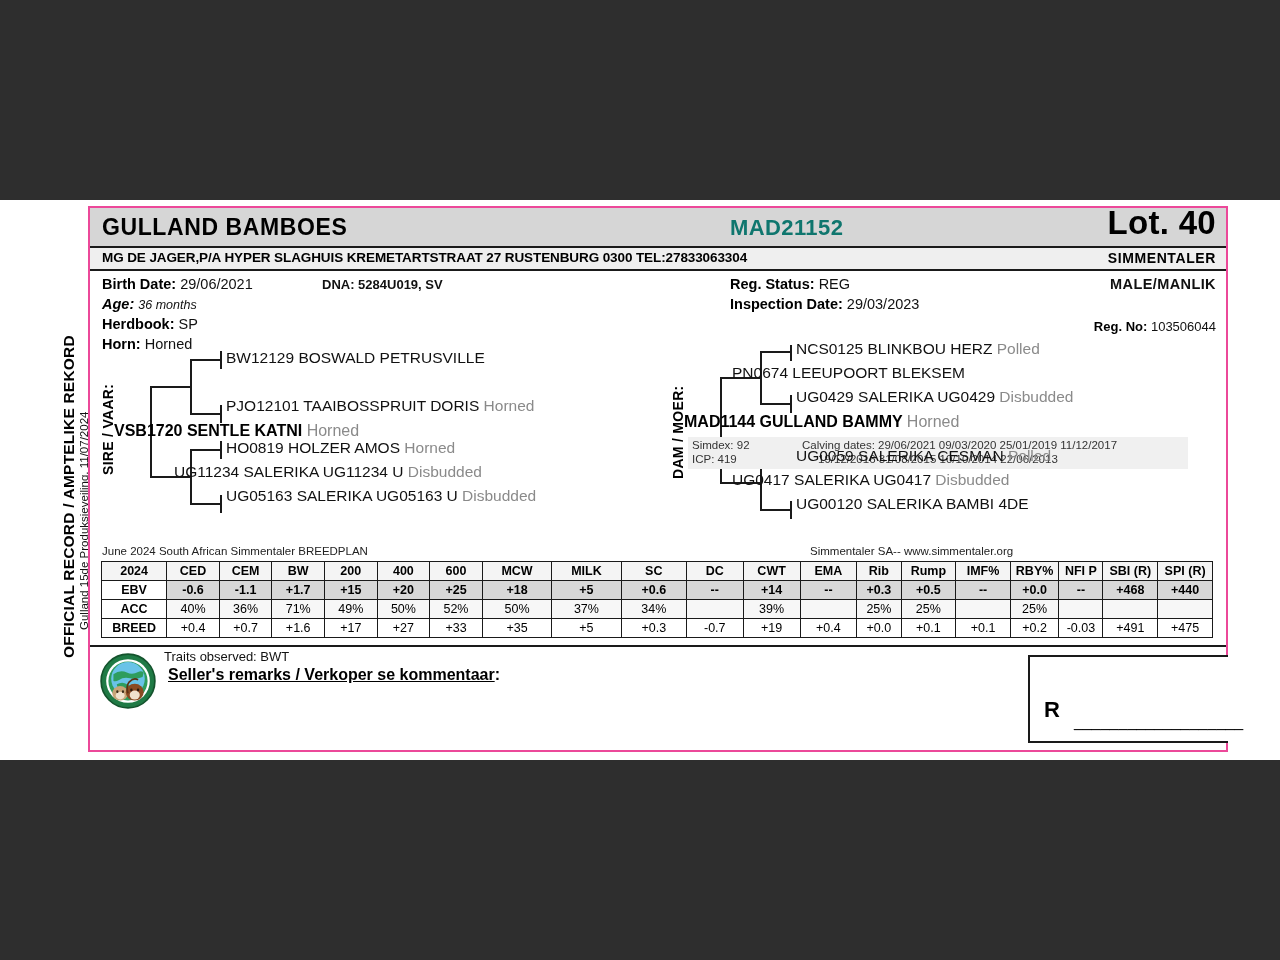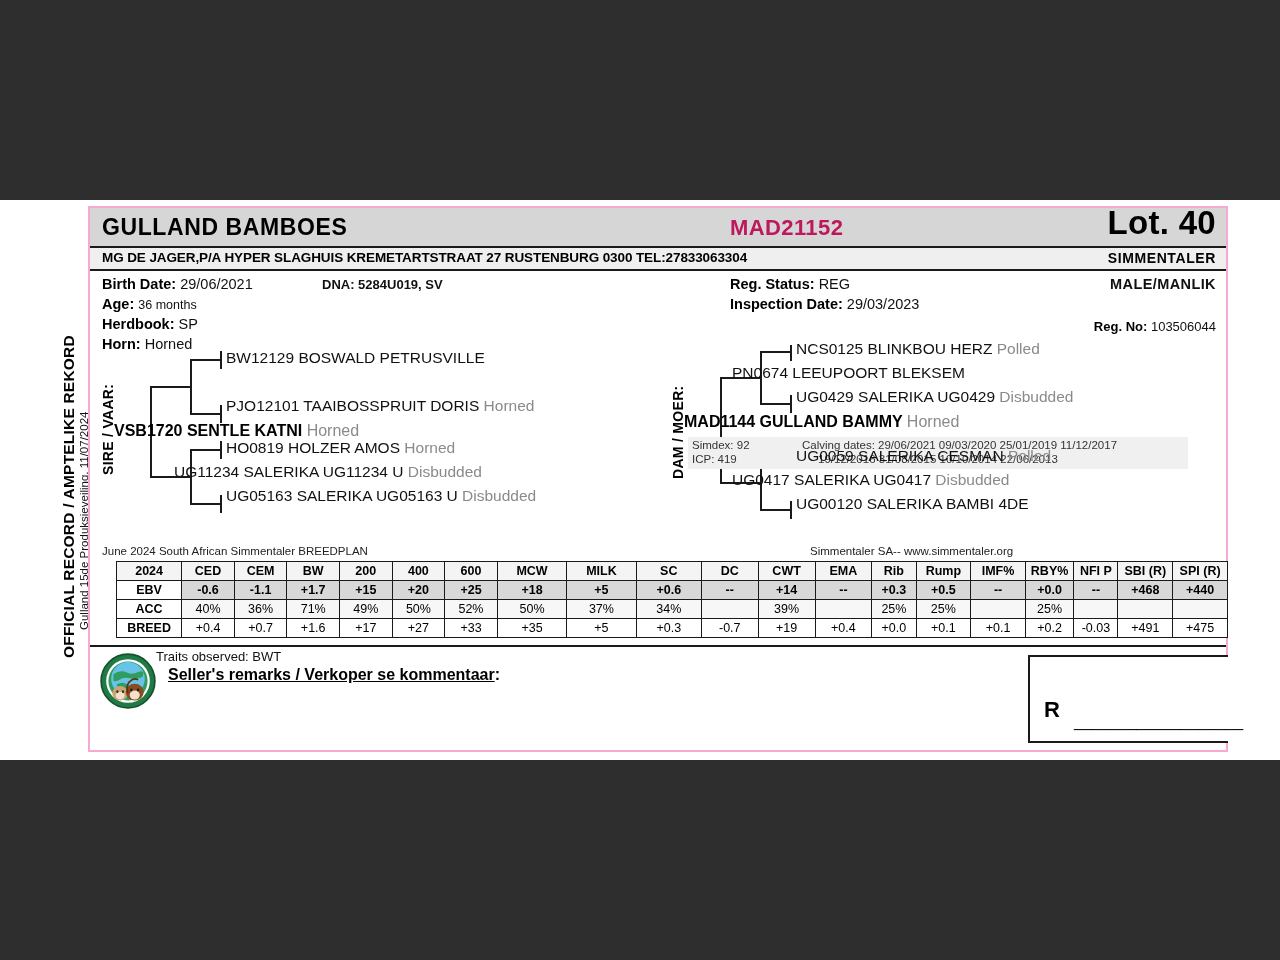--- a/index.html
+++ b/index.html
@@ -54,21 +54,21 @@
     font-size: 11.5px;
     color: #111;
   }
   
   #card {
     position: absolute;
     left: 88px;
     top: 6px;
     width: 1140px;
     height: 546px;
-    border: 2px solid #f9a8d4;
+    border: 2px solid #ec4899;
     box-sizing: border-box;
     background: #fff;
   }
   
   .title-band {
     position: relative;
     height: 38px;
     background: #d6d6d6;
     border-bottom: 2px solid #1a1a1a;
   }
@@ -81,21 +81,21 @@
     letter-spacing: 0.6px;
     color: #000;
   }
   .animal-id {
     position: absolute;
     left: 640px;
     top: 7px;
     font-size: 22px;
     font-weight: bold;
     letter-spacing: 0.4px;
-    color: #be185d;
+    color: #0f766e;
   }
   .lot-no {
     position: absolute;
     right: 10px;
     top: -4px;
     font-size: 33px;
     font-weight: bold;
     letter-spacing: 0.3px;
     color: #000;
   }
@@ -127,21 +127,21 @@
   
   .details {
     position: relative;
     height: 78px;
   }
   .d-item { position: absolute; font-size: 14.5px; color: #111; white-space: nowrap; }
   .d-item b { font-weight: bold; color: #000; }
   .small-lab { font-size: 12.5px; }
   #d-birth      { left: 12px;  top: 5px; }
   #d-dna        { left: 232px; top: 6px; font-size: 13px; font-weight: bold; text-align: center;}
-  #d-age        { left: 12px;  top: 25px; }
+  #d-age        { left: 12px;  top: 25px; font-style: italic; }
   #d-herdbook   { left: 12px;  top: 45px; }
   #d-horn       { left: 12px;  top: 65px; }
   #d-regstatus  { left: 640px; top: 5px; }
   #d-inspection { left: 640px; top: 25px; }
   #d-sex        { right: 10px; top: 5px; font-weight: bold; letter-spacing:.4px;}
   #d-regno      { right: 10px; top: 48px; font-size: 13px; }
   
   .ped-area {
     position: relative;
     height: 196px;
@@ -194,21 +194,21 @@
   .bp-caption-l {
     position: absolute; left: 12px; top: 0px;
     font-size: 11.5px; color: #222;
   }
   .bp-caption-r {
     position: absolute; left: 720px; top: 0px;
     font-size: 11.5px; color: #222;
   }
   table.bp {
     position: absolute;
-    left: 26px;
+    left: 11px;
     top: 16px;
     width: 1112px;
     border-collapse: collapse;
     table-layout: fixed;
   }
   table.bp td {
     border: 1px solid #1a1a1a;
     text-align: center;
     font-size: 12.5px;
     height: 18px;
@@ -222,21 +222,21 @@
   table.bp tr.breed td { background: #ffffff; }
   table.bp td.rowlab { font-weight: bold; background: #ffffff !important; }
   table.bp tr.hdr td.rowlab { background: #f4f4f4 !important; }
   
   .remarks { position: relative; height: 96px; border-top: 2px solid #1a1a1a; }
   #logo {
     position: absolute; left: 10px; top: 6px;
     width: 56px; height: 56px;
   }
   .rm-traits {
-    position: absolute; left: 66px; top: 2px;
+    position: absolute; left: 74px; top: 2px;
     font-size: 13px; color: #111;
   }
   .rm-title {
     position: absolute; left: 78px; top: 19px;
     font-size: 16px; font-weight: bold; color: #000;
   }
   .rm-title u { text-decoration: underline; }
   .rm-body {
     position: absolute; left: 78px; top: 41px;
     font-size: 15.5px; color: #111;

